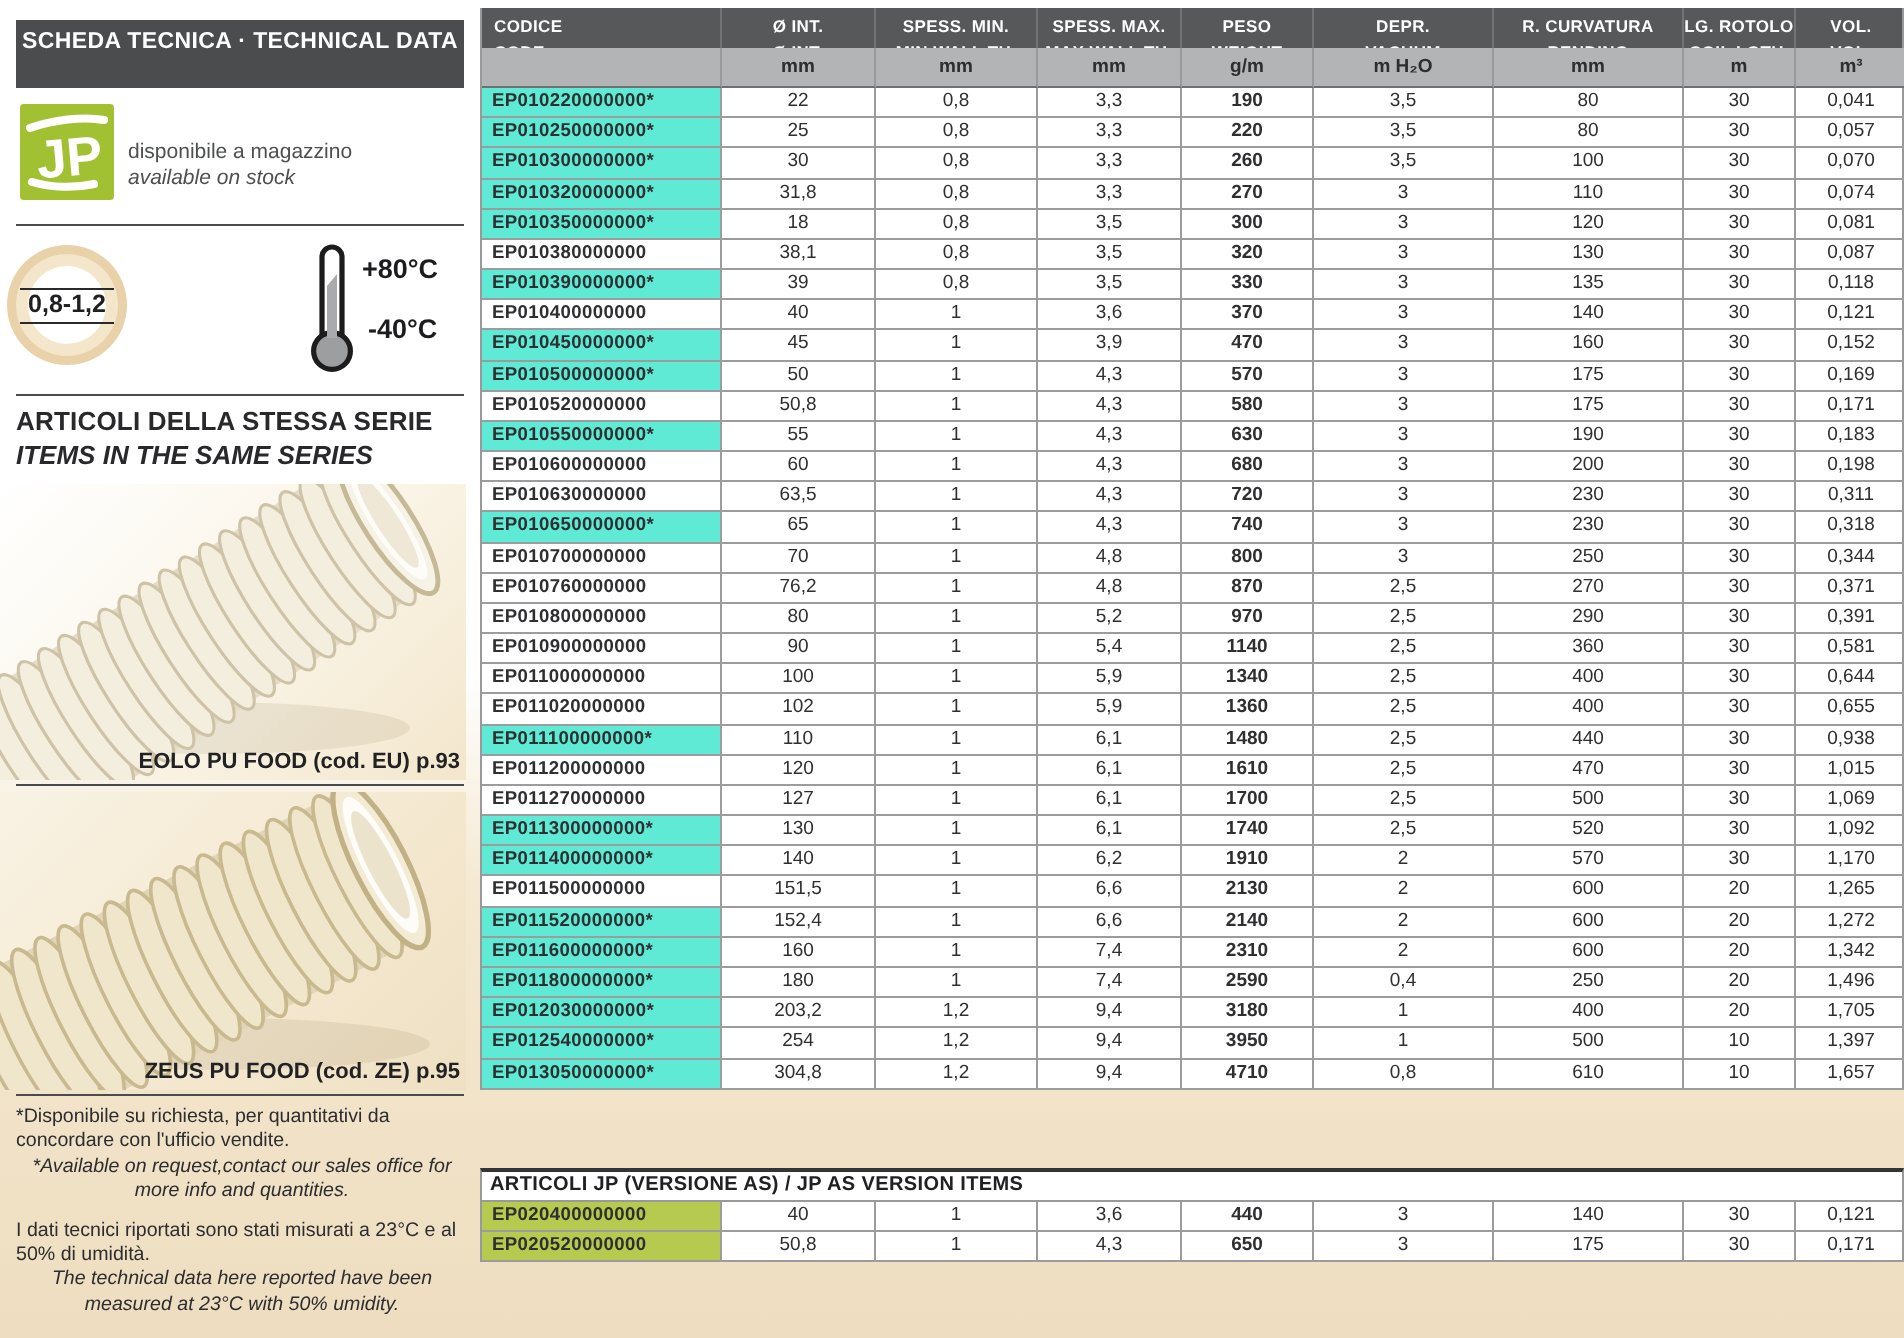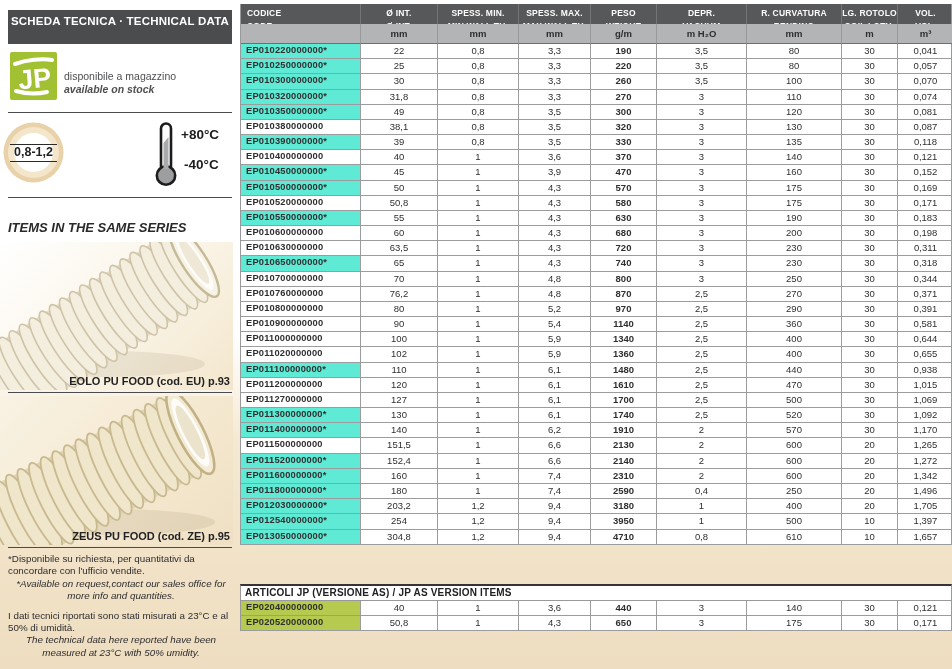--- a/index.html
+++ b/index.html
@@ -14,21 +14,21 @@
   }
 
   
   .titlebar {
     position:absolute; left:8px; top:10px; width:224px; height:34px;
     background:#4b4c4e; color:#fff; font-weight:bold; font-size:11.5px;
     line-height:23px; text-align:center; letter-spacing:0.2px;
   }
   .jp-logo { position:absolute; left:10px; top:52px; width:47px; height:48px; }
   .stock-text { position:absolute; left:64px; top:70px; font-size:10.5px; line-height:13px; color:#4e4f51; }
-  .stock-text .en { font-style:italic;font-weight:bold; }
+  .stock-text .en { font-style:italic; }
   .divider { position:absolute; left:8px; width:224px; height:0; border-top:1.5px solid #4a4b4d; }
   .ring-icon { position:absolute; left:3px; top:122px; width:61px; height:61px; }
   .ring-badge {
     position:absolute; left:10px; top:144px; width:47px; height:18px;
     border-top:1.5px solid #2a2a2c; border-bottom:1.5px solid #2a2a2c;
     font-weight:bold; font-size:12.5px; line-height:15px; text-align:center; color:#1f1f21;
   }
   .thermo { position:absolute; left:152px; top:121px; width:28px; height:66px; }
   .temp-high { position:absolute; left:181px; top:127px; font-size:13.5px; font-weight:bold; color:#1c1c1e; }
   .temp-low  { position:absolute; left:184px; top:157px; font-size:13.5px; font-weight:bold; color:#1c1c1e; }
@@ -118,20 +118,21 @@
   <svg class="thermo" viewBox="0 0 28 66">
     <rect x="9" y="2.5" width="10" height="48" rx="5" fill="#ffffff" stroke="#1c1c1c" stroke-width="2.6"></rect>
     <circle cx="14" cy="54.5" r="9.2" fill="#9c9ea0" stroke="#1c1c1c" stroke-width="2.6"></circle>
     <path d="M11.5 22 L16.5 16 L16.5 48 L11.5 48 Z" fill="#a8aaac"></path>
   </svg>
   <div class="temp-high">+80°C</div>
   <div class="temp-low">-40°C</div>
 
   <div class="divider" style="top:197px"></div>
 
+  <div class="series-h1">ARTICOLI DELLA STESSA SERIE</div>
   <div class="series-h2">ITEMS IN THE SAME SERIES</div>
 
   <div class="figure fig-eolo">
     <svg viewBox="0 0 233 148">
       <ellipse cx="105" cy="122" rx="100" ry="13" fill="rgba(110,90,50,0.10)"></ellipse>
       <g transform="translate(100,80) rotate(-33)">
         <rect x="-160" y="-38" width="265" height="76" fill="#e5dcc7"></rect>
         <defs>
           <ellipse id="rEo" cx="0" cy="0" rx="9.5" ry="41" fill="#f4eedf" stroke="#cfc3a7" stroke-width="1.6"></ellipse>
         </defs>
@@ -300,21 +301,21 @@
           <div class="cell c2">0,8</div>
           <div class="cell c3">3,3</div>
           <div class="cell c4">270</div>
           <div class="cell c5">3</div>
           <div class="cell c6">110</div>
           <div class="cell c7">30</div>
           <div class="cell c8">0,074</div>
         </div>
         <div class="trow grid-row hl">
           <div class="cell c0">EP010350000000*</div>
-          <div class="cell c1">49</div>
+          <div class="cell c1">18</div>
           <div class="cell c2">0,8</div>
           <div class="cell c3">3,5</div>
           <div class="cell c4">300</div>
           <div class="cell c5">3</div>
           <div class="cell c6">120</div>
           <div class="cell c7">30</div>
           <div class="cell c8">0,081</div>
         </div>
         <div class="trow grid-row">
           <div class="cell c0">EP010380000000</div>

